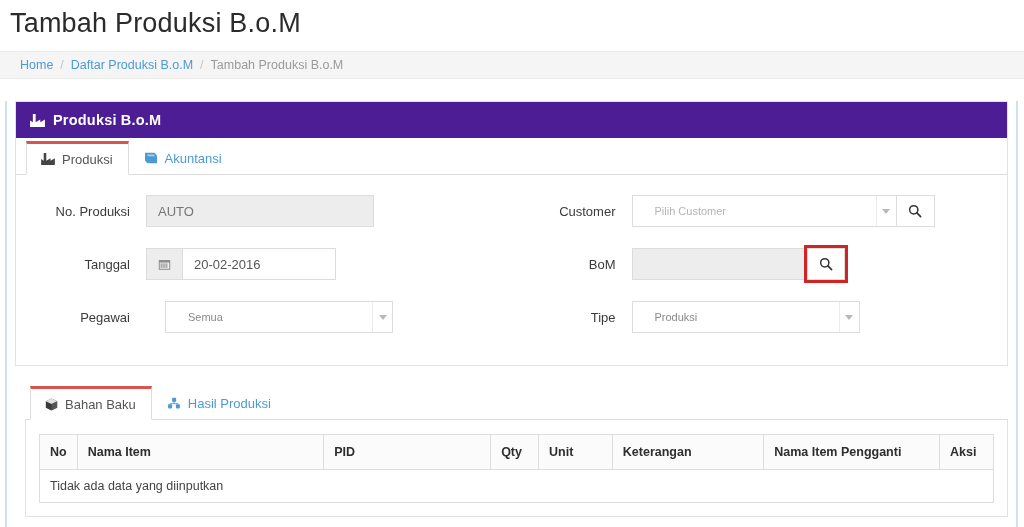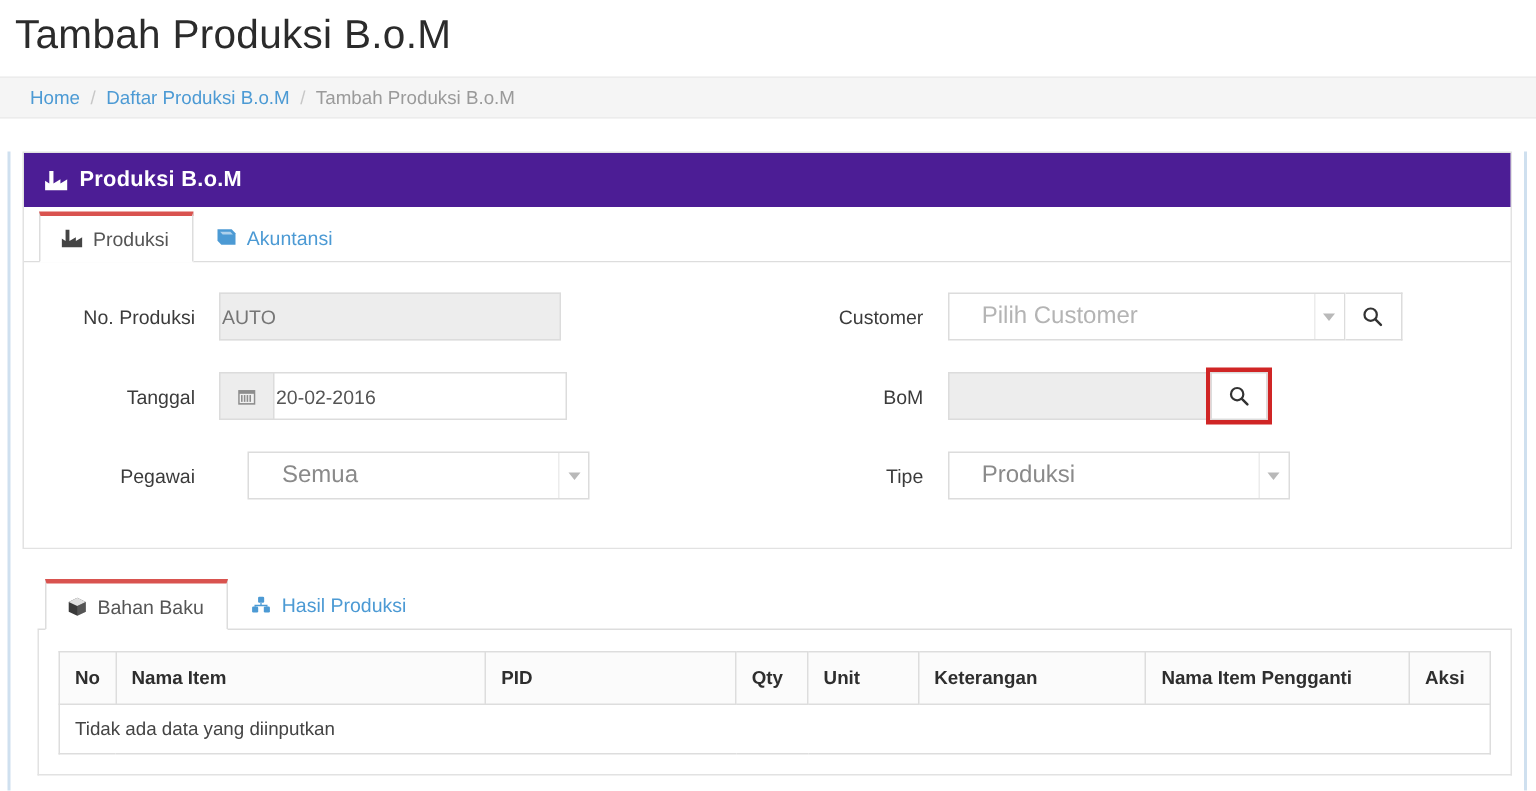--- a/index.html
+++ b/index.html
@@ -109,32 +109,32 @@
     color: #3b3b3b;
   }
   .control { display: flex; align-items: center; }
 
   .inp {
     height: 32px;
     border: 1px solid #dcdcdc;
     background: #fff;
     font-size: 13px;
     color: #555;
-    padding: 0 1px;
+    padding: 0 11px;
     display: flex;
     align-items: center;
     font-family: "Liberation Sans", sans-serif;
   }
   .inp.disabled { background: #ededed; color: #767676; }
 
   .select {
     height: 32px;
     border: 1px solid #dcdcdc;
     background: #fff;
-    font-size: 16px;
+    font-size: 11px;
     color: #8a8a8a;
     display: flex;
     align-items: center;
     justify-content: space-between;
     padding-left: 22px;
     gap: 31px;
   }
   .select .caret-box {
     width: 20px; height: 30px;
     border-left: 1px solid #ececec;
@@ -286,21 +286,21 @@
             <div class="addon">
               <svg width="13" height="13" viewBox="0 0 16 16">
                   <rect x="1" y="2.5" width="14" height="12" fill="#8d8d8d"></rect>
                   <rect x="2.2" y="5.6" width="11.6" height="7.6" fill="#f1f1f1"></rect>
                   <rect x="3.3" y="6.6" width="1.3" height="5.6" fill="#8d8d8d"></rect>
                   <rect x="5.6" y="6.6" width="1.3" height="5.6" fill="#8d8d8d"></rect>
                   <rect x="7.9" y="6.6" width="1.3" height="5.6" fill="#8d8d8d"></rect>
                   <rect x="10.2" y="6.6" width="1.3" height="5.6" fill="#8d8d8d"></rect>
                 </svg>
             </div>
-            <div class="inp" style="width:196px;">20-02-2016</div>
+            <div class="inp" style="width:154px;">20-02-2016</div>
           </div>
         </div>
         <div class="col-half">
           <div class="form-label">BoM</div>
           <div class="control">
             <div class="inp disabled" style="width:172px;border-right:none;"></div>
             <div class="highlight-box">
               <div class="btn-search">
                 <span>
                   <svg width="14" height="14" viewBox="0 0 16 16">

